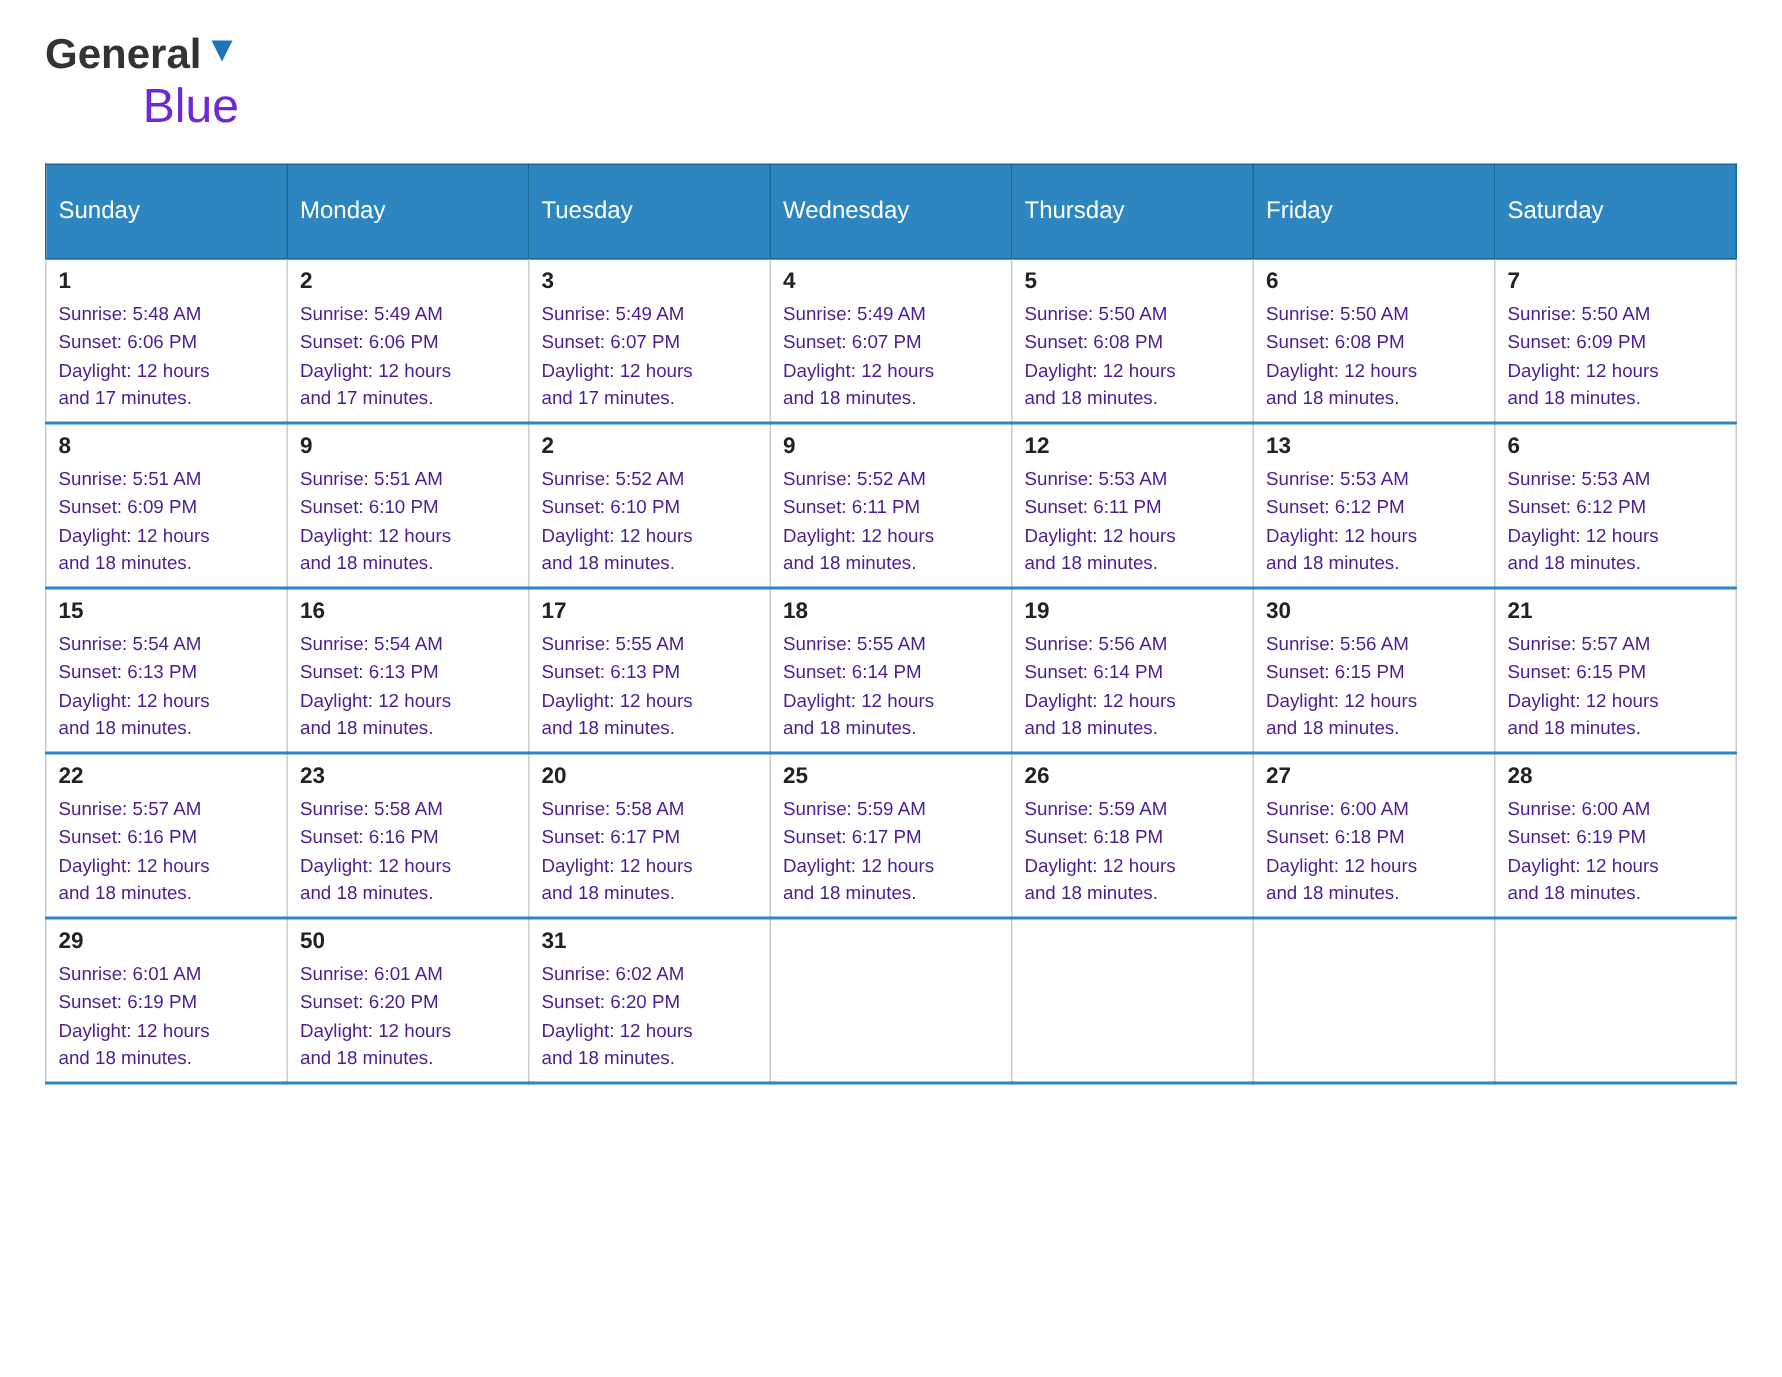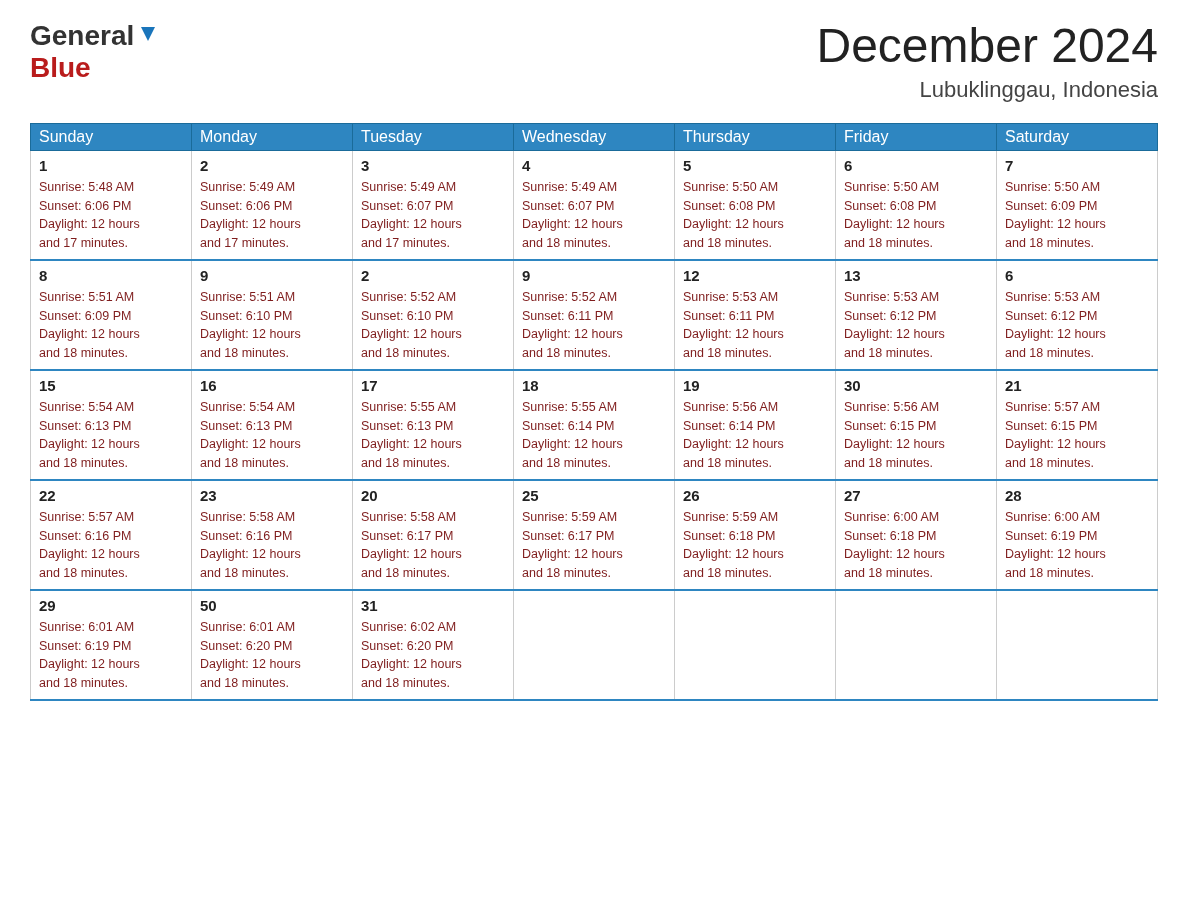--- a/index.html
+++ b/index.html
@@ -21,27 +21,28 @@
     .logo {
       display: flex;
       align-items: center;
     }
     .logo-text-general {
       font-size: 28px;
       font-weight: bold;
       color: #333;
     }
     .logo-text-blue {
-      font-size: 28px;
-      font-weight: bold;
-      color: #b91c1c;
+      font-size: 32px;
+      font-weight: normal;
+      color: #6d28d9;
     }
     .logo-wrapper {
       display: flex;
       flex-direction: column;
+      align-items: flex-end;
     }
     .logo-top-row {
       display: flex;
       align-items: center;
     }
 
     .title-area {
       text-align: right;
     }
     .month-year {
@@ -62,21 +63,21 @@
       width: 100%;
       border-collapse: collapse;
       border: 1px solid #aaa;
     }
 
     .calendar thead tr th {
       background-color: #2e86c1;
       color: white;
       font-size: 16px;
       font-weight: normal;
-      padding: 4px 8px;
+      padding: 22px 8px;
       text-align: left;
       border: 1px solid #1a6b9a;
     }
 
     .calendar tbody tr td {
       vertical-align: top;
       padding: 6px 8px;
       border: 1px solid #ccc;
       width: 14.28%;
       min-height: 90px;
@@ -89,21 +90,21 @@
     .day-number {
       font-size: 15px;
       font-weight: bold;
       color: #222;
       margin-bottom: 4px;
       display: block;
     }
 
     .day-info {
       font-size: 12.5px;
-      color: #7f1d1d;
+      color: #4c1d95;
       line-height: 1.5;
     }
 
     .empty-cell {
       background: #fff;
     }
   </style>
 </head>
 <body>
 
@@ -117,24 +118,20 @@
           <svg width="22" height="22" viewBox="0 0 22 22">
             <polygon points="4,4 18,4 11,18" fill="#1a75bb"></polygon>
           </svg>
         </div>
       </div>
       <div>
         <span class="logo-text-blue">Blue</span>
       </div>
     </div>
   </div>
-  <div class="title-area">
-    <div class="month-year">December 2024</div>
-    <div class="location">Lubuklinggau, Indonesia</div>
-  </div>
 </div>
 
 <table class="calendar">
   <thead>
     <tr>
     <th>Sunday</th>
         <th>Monday</th>
         <th>Tuesday</th>
         <th>Wednesday</th>
         <th>Thursday</th>

